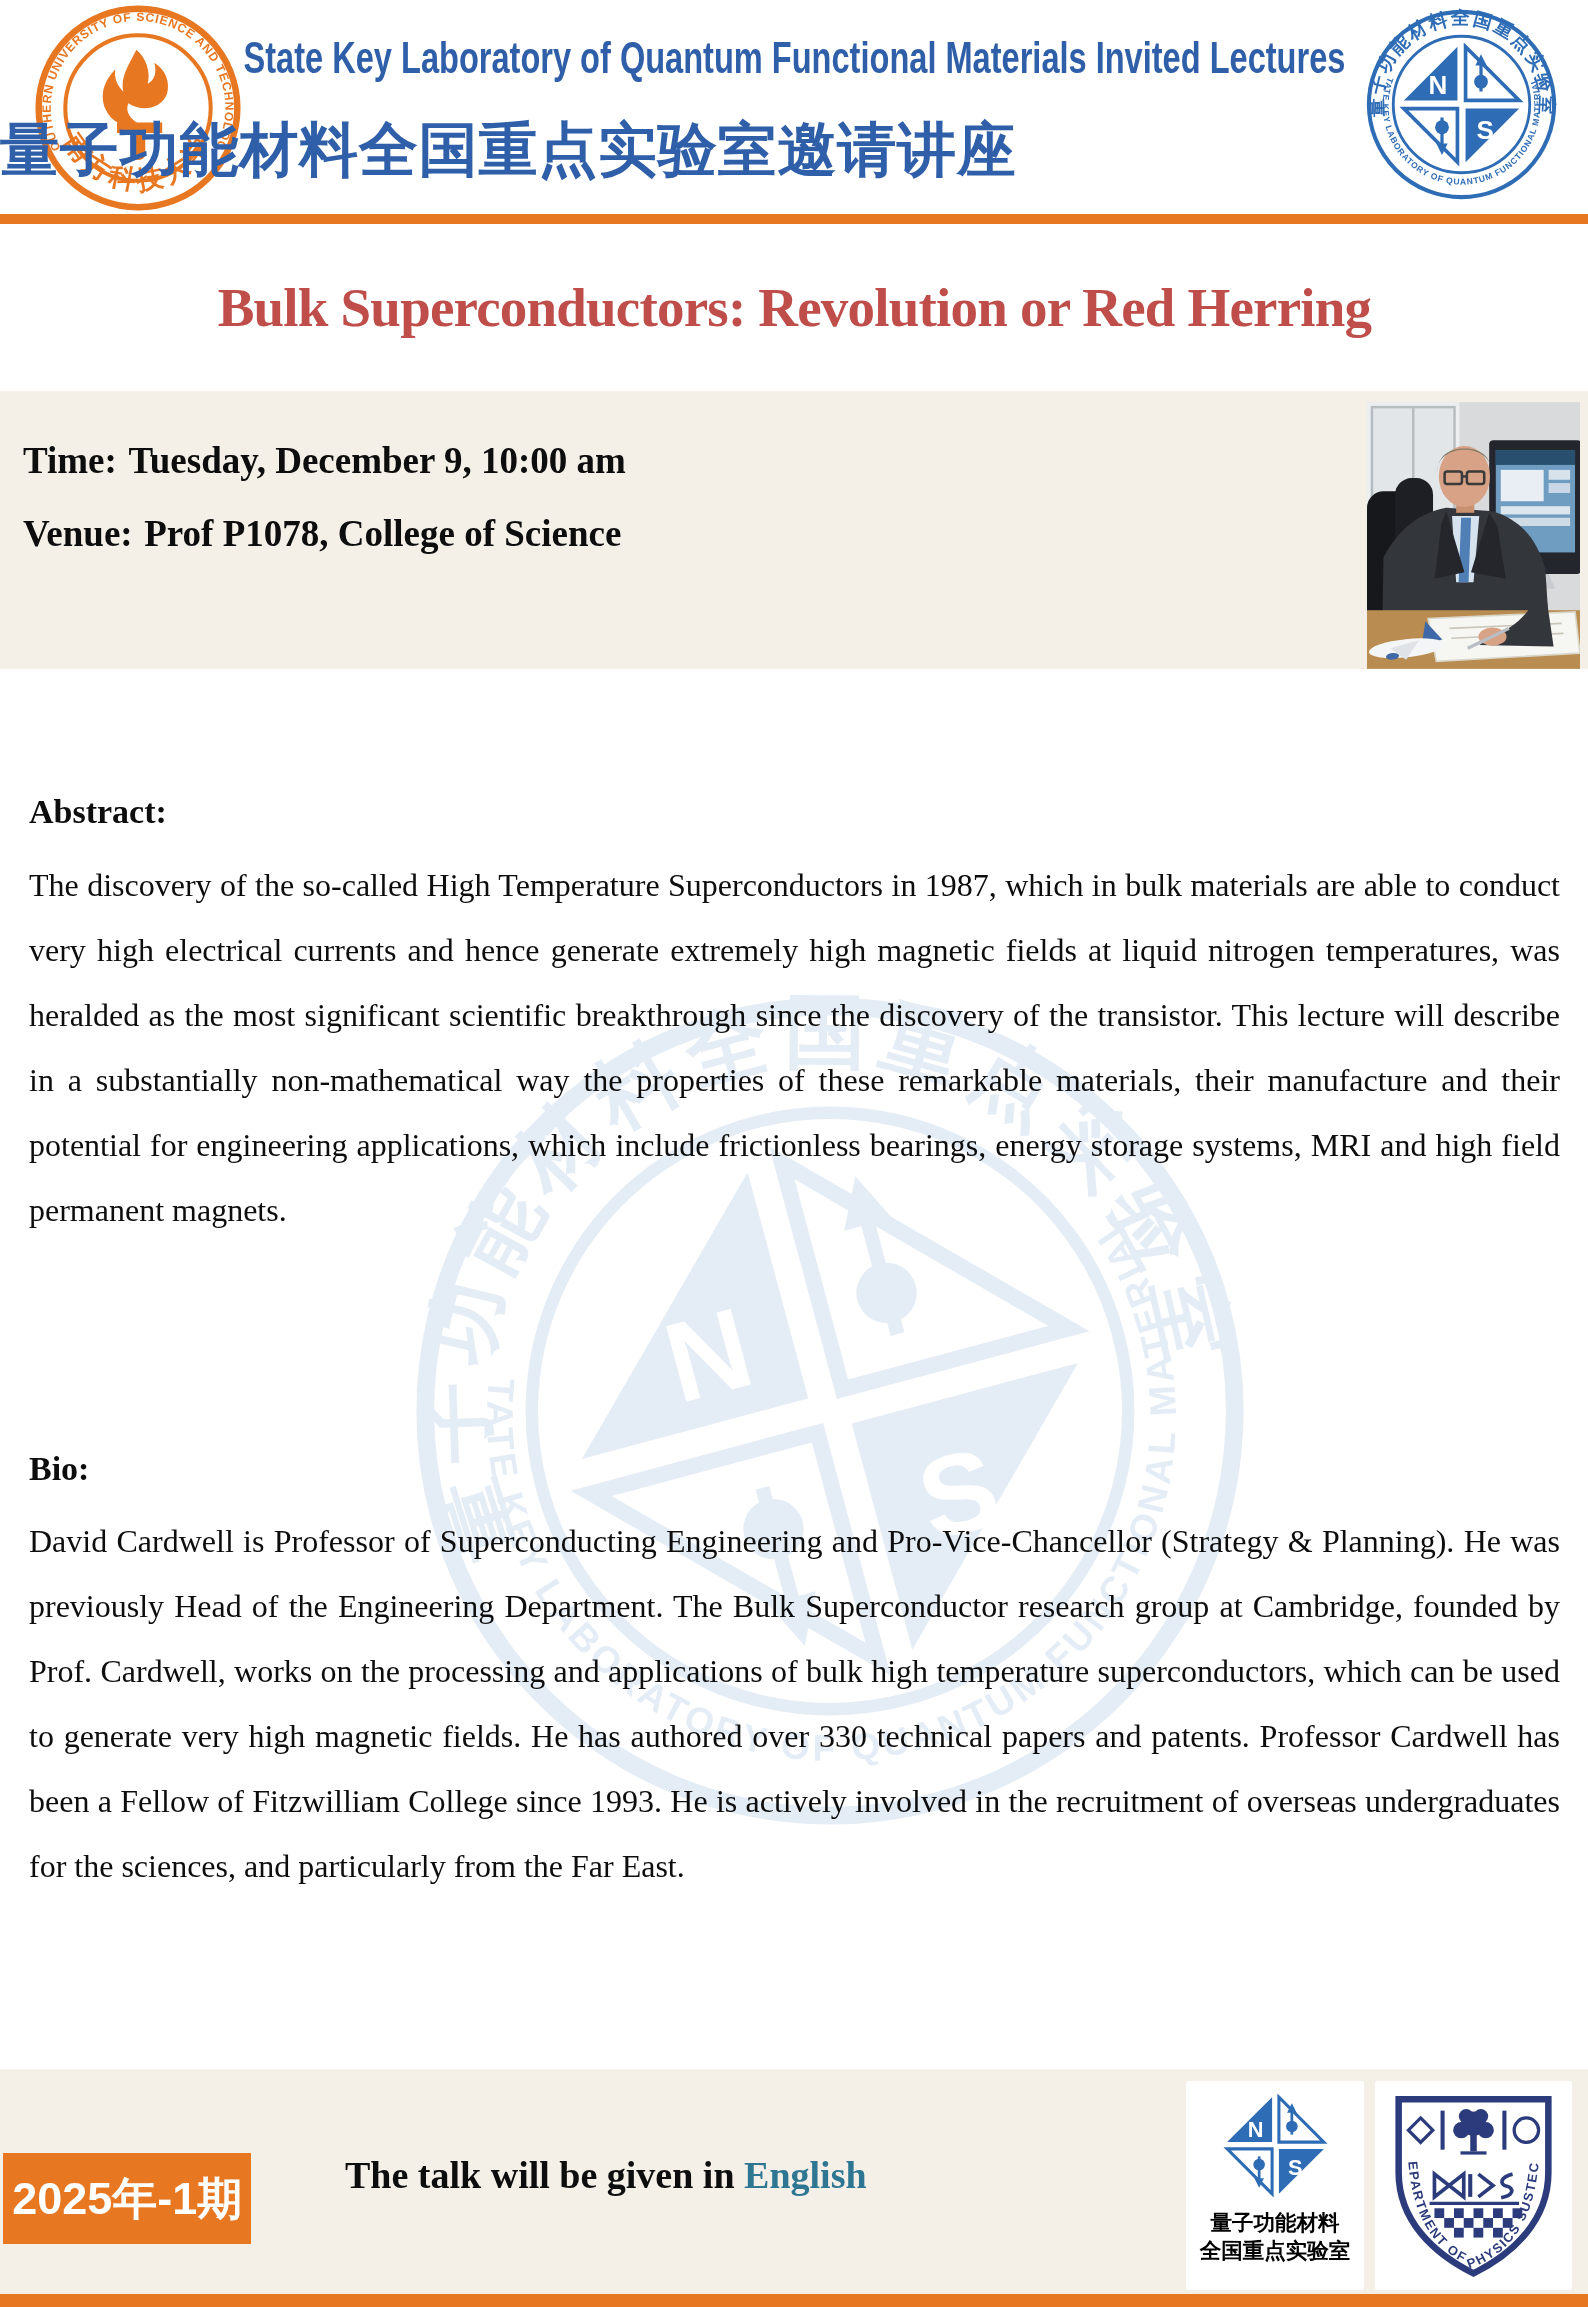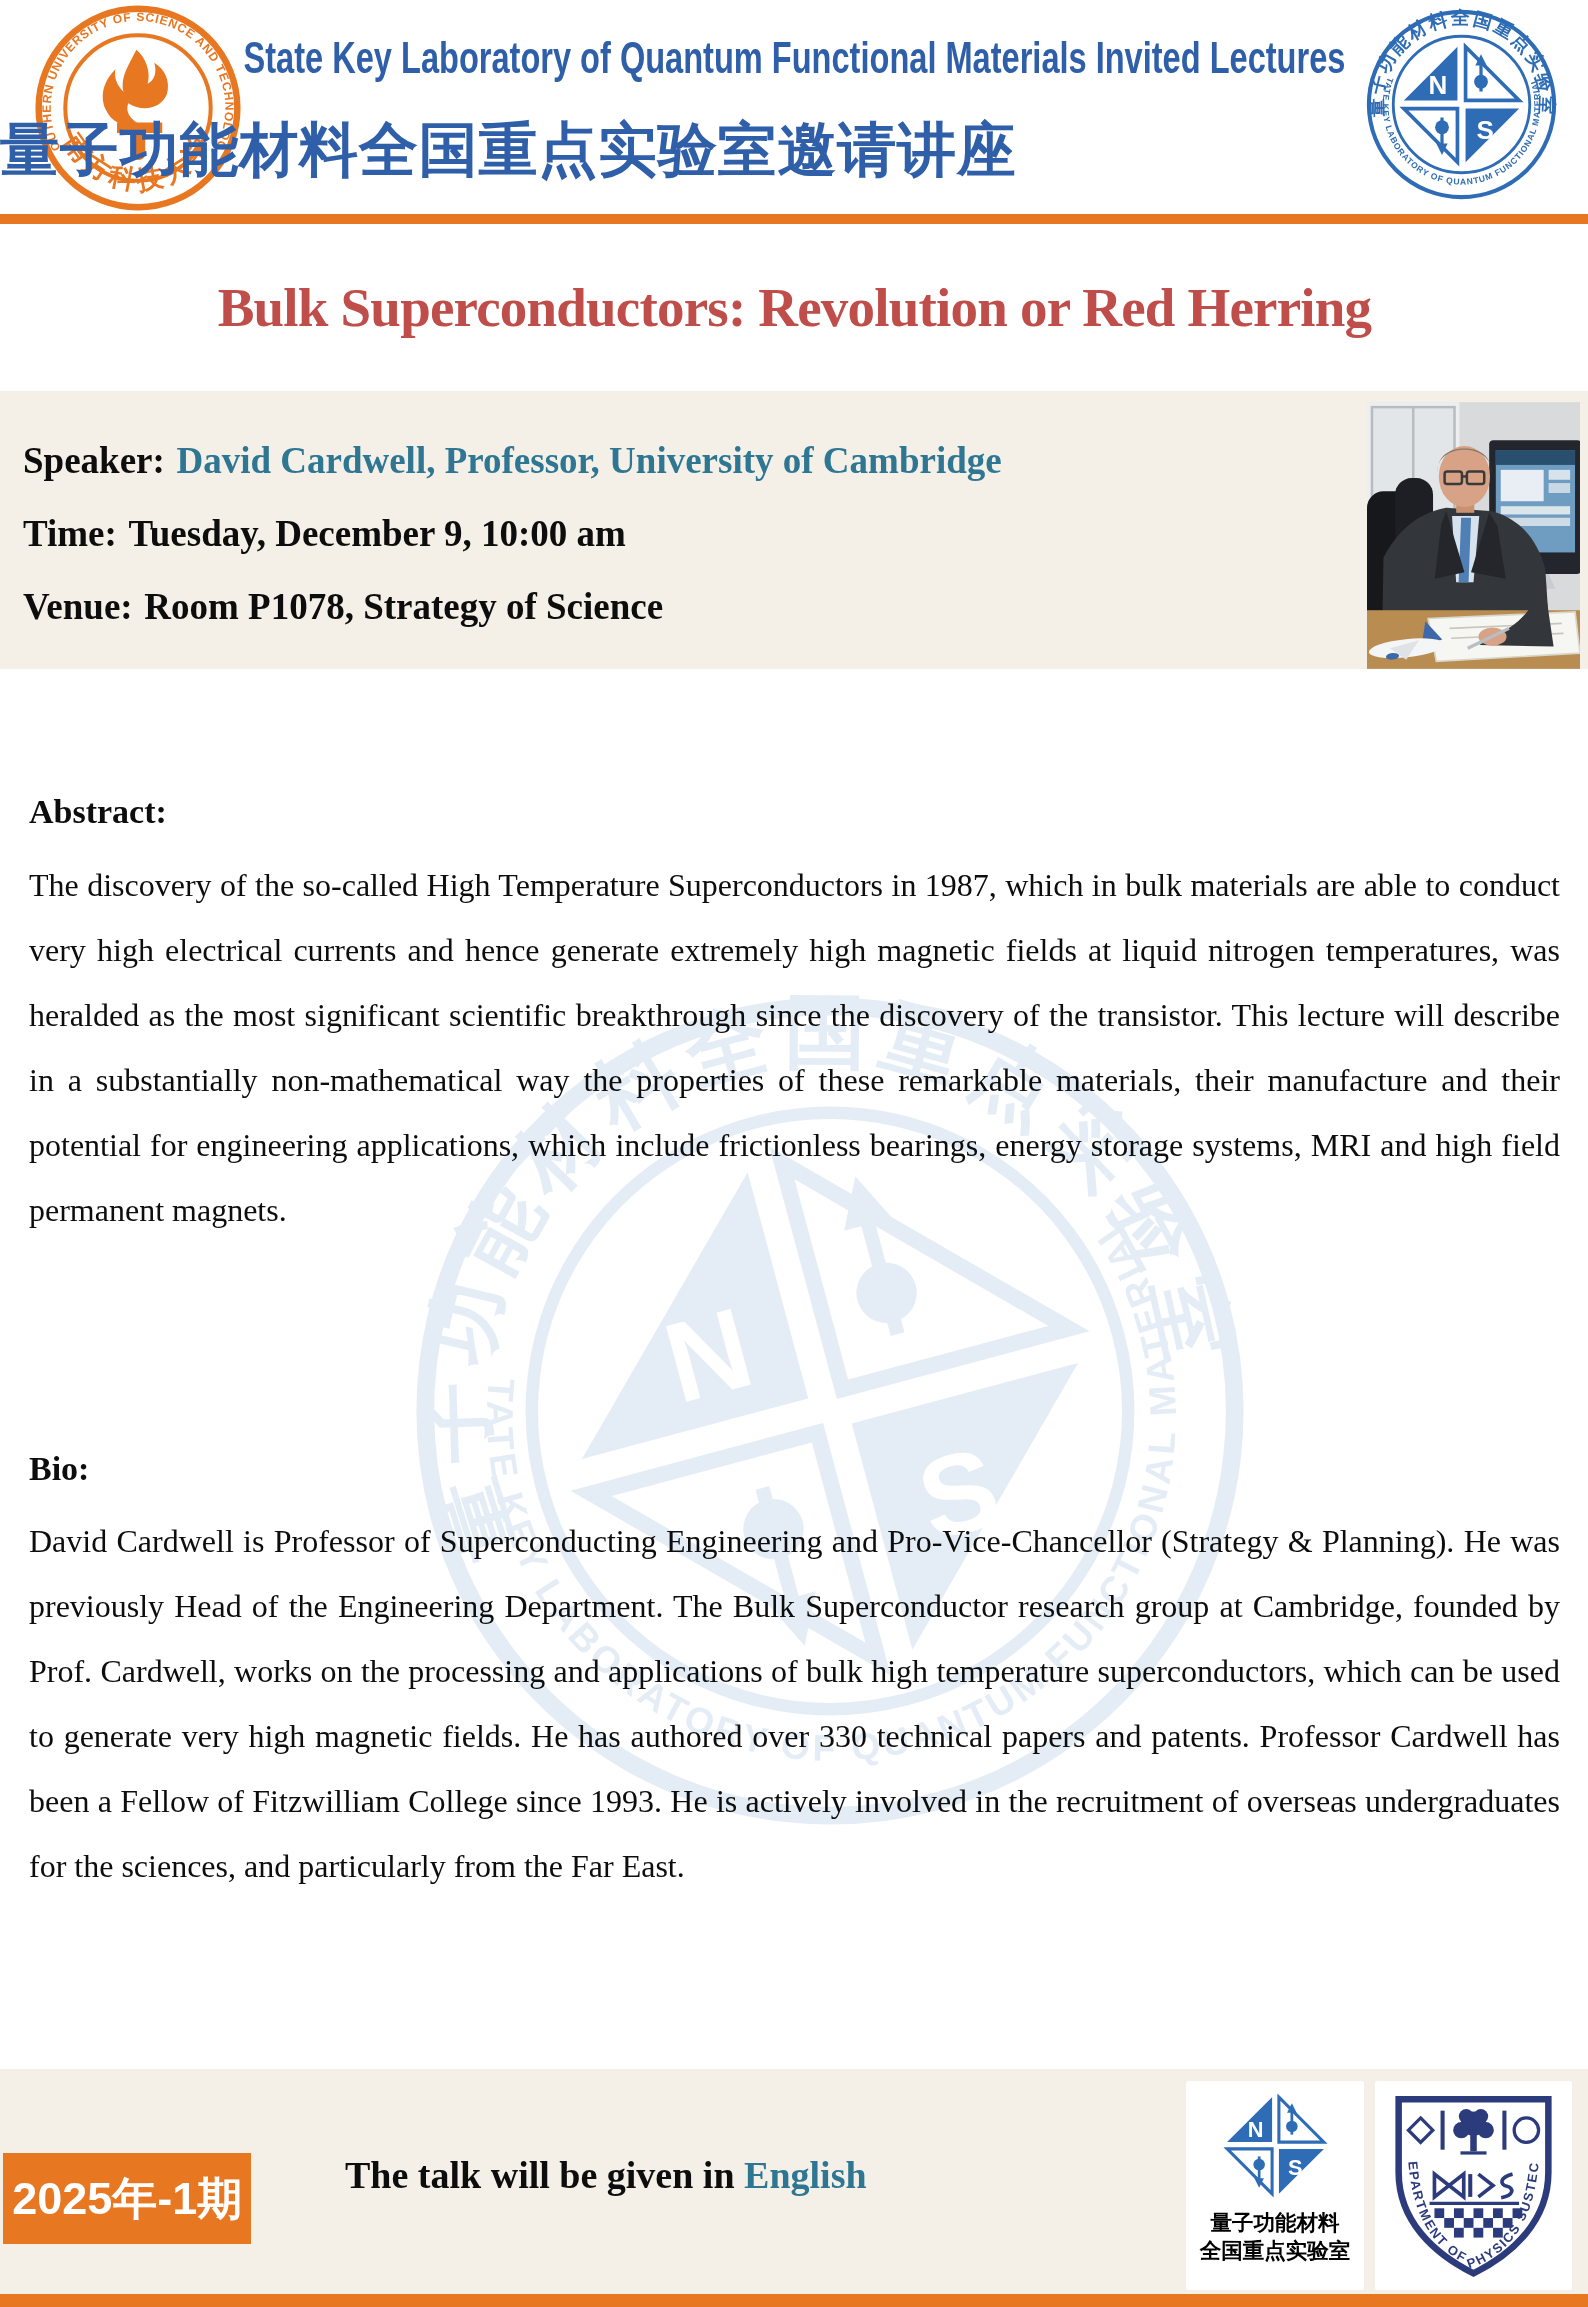--- a/index.html
+++ b/index.html
@@ -120,27 +120,24 @@
 
   <div class="bar top"></div>
 
   <div class="title-section">
     <h1 class="lecture-title">Bulk Superconductors: Revolution or Red Herring</h1>
   </div>
 
   <div class="speaker-section">
     <div class="speaker-info">
       <div>
-        <span class="label">Speaker:</span><span class="teal">David Cardwell, Professor, University of Cambridge</span>
-      </div>
-      <div>
         <span class="label">Time:</span><span>Tuesday, December 9, 10:00 am</span>
       </div>
       <div>
-        <span class="label">Venue:</span><span>Room P1078, Strategy of Science</span>
+        <span class="label">Venue:</span><span>Prof P1078, College of Science</span>
       </div>
     </div>
 
     <svg class="speaker-photo" viewBox="0 0 258 323">
       <rect x="0" y="0" width="258" height="323" fill="#d8dadb"></rect>
       <g>
         <rect x="0" y="0" width="112" height="185" fill="#eceef0"></rect>
         <rect x="6" y="6" width="100" height="172" fill="#e2e6e9" stroke="#b7bcc0" stroke-width="3"></rect>
         <line x1="56" y1="6" x2="56" y2="178" stroke="#b7bcc0" stroke-width="3"></line>
       </g>

